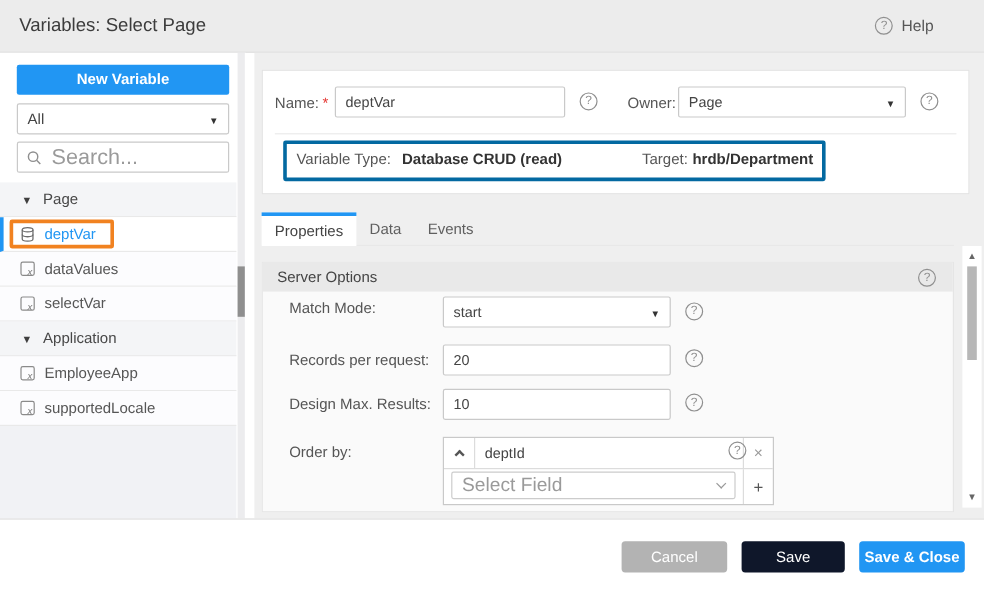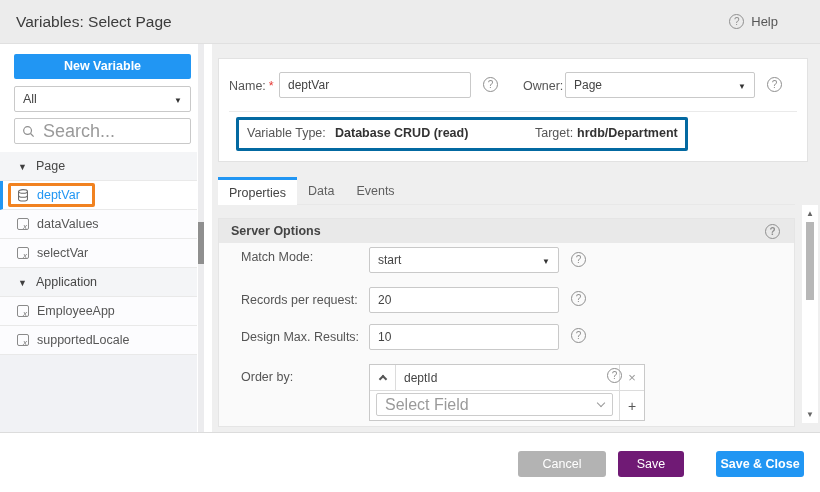--- a/index.html
+++ b/index.html
@@ -50,21 +50,21 @@
   .type-box { position:absolute; left:1px; top:58px; width:452px; height:34px; border:3px solid #0369a1; border-radius:2px;margin-left:16px; }
   .type-box span { position:absolute; top:6px; font-size:12.5px; white-space:nowrap; }
   .tb-val { font-weight:bold; color:#333; }
 
   .tabs { position:absolute; left:6px; top:133px; height:28px; display:flex; font-size:12.5px; color:#5f5f5f; }
   .tab-underline { position:absolute; left:6px; width:577px; top:160px; border-top:1px solid #e8e8e8; }
   .tab { display:flex; align-items:center; padding:0 11px; cursor:pointer; }
   .tab.active { background:#fff; border-top:3px solid #2196f3; color:#444; }
 
   .content { position:absolute; left:6px; top:174px; width:577px; height:209px; background:#fafafa; border:1px solid #e5e5e5; }
-  .sec-head { position:absolute; left:0; right:0; top:0; height:24px; background:#e9e9e9; display:flex; align-items:center; justify-content:space-between; padding:0 14px 0 12px; font-size:12.5px; color:#444;font-weight:bold; }
+  .sec-head { position:absolute; left:0; right:0; top:0; height:24px; background:#e9e9e9; display:flex; align-items:center; justify-content:space-between; padding:0 14px 0 12px; font-size:12.5px; color:#444; }
   .crow-label { position:absolute; left:22px; font-size:12.5px; color:#555; white-space:nowrap; }
   .chelp { position:absolute; }
 
   .ob { position:absolute; left:150px; top:145px; width:276px; border:1px solid #c9c9c9; background:#fff; }
   .ob-r1 { display:flex; height:26px; border-bottom:1px solid #dcdcdc; }
   .ob-up { width:26px; border-right:1px solid #dcdcdc; display:flex; align-items:center; justify-content:center; cursor:pointer; }
   .chev-up { width:6px; height:6px; border-top:2px solid #555; border-right:2px solid #555; transform:rotate(-45deg); margin-top:3px; }
   .ob-field { flex:1; display:flex; align-items:center; padding-left:8px; font-size:12px; color:#444; }
   .ob-x { width:25px; border-left:1px solid #dcdcdc; display:flex; align-items:center; justify-content:center; color:#9a9a9a; font-size:13px; cursor:pointer; }
   .ob-x::after { content:"×"; }
@@ -78,21 +78,21 @@
   .m-track { position:absolute; right:2px; width:16px; top:161px; height:218px; background:#fff; }
   .m-up, .m-down { position:absolute; left:0; right:0; text-align:center; font-size:8px; color:#666; cursor:pointer; }
   .m-up { top:4px; } .m-up::after { content:"▲"; }
   .m-down { bottom:4px; } .m-down::after { content:"▼"; }
   .m-thumb { position:absolute; left:4px; width:8px; top:17px; height:78px; background:#b7b7b7; cursor:pointer; }
 
   
   .footer { position:absolute; left:0; right:0; bottom:0; height:60px; background:#fff; border-top:1px solid #dcdcdc; }
   .btn { position:absolute; top:18px; height:26px; border-radius:3px; color:#fff; font-size:12.5px; display:flex; align-items:center; justify-content:center; cursor:pointer; }
   .btn-cancel { left:518px; width:88px; background:#b3b3b3; }
-  .btn-save { left:618px; width:66px; background:#701a75; }
+  .btn-save { left:618px; width:86px; background:#0f172a; }
   .btn-sc { left:716px; width:88px; background:#2196f3;font-weight:bold; }
 </style>
 </head>
 <body>
 
 <div class="app">
 
   <div class="header">
     <div class="header-title">Variables: Select Page</div>
     <div class="help">

